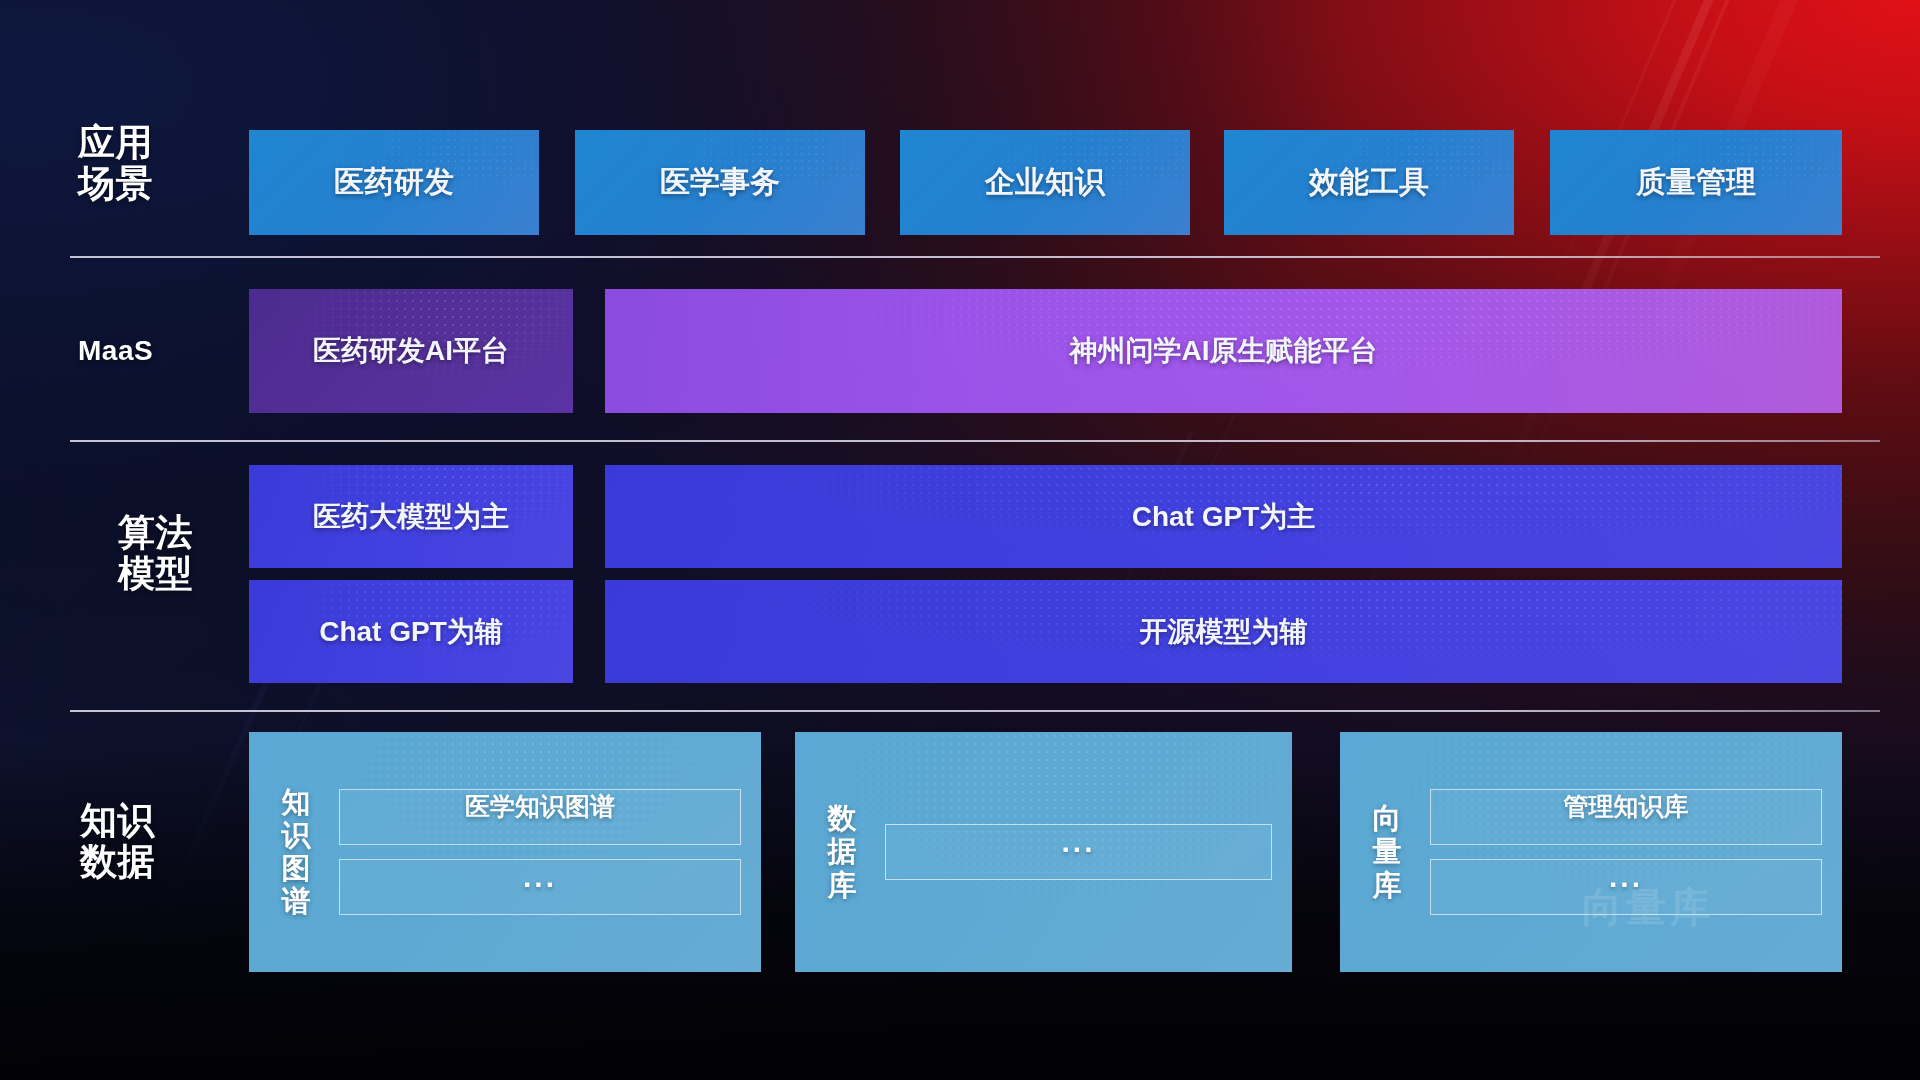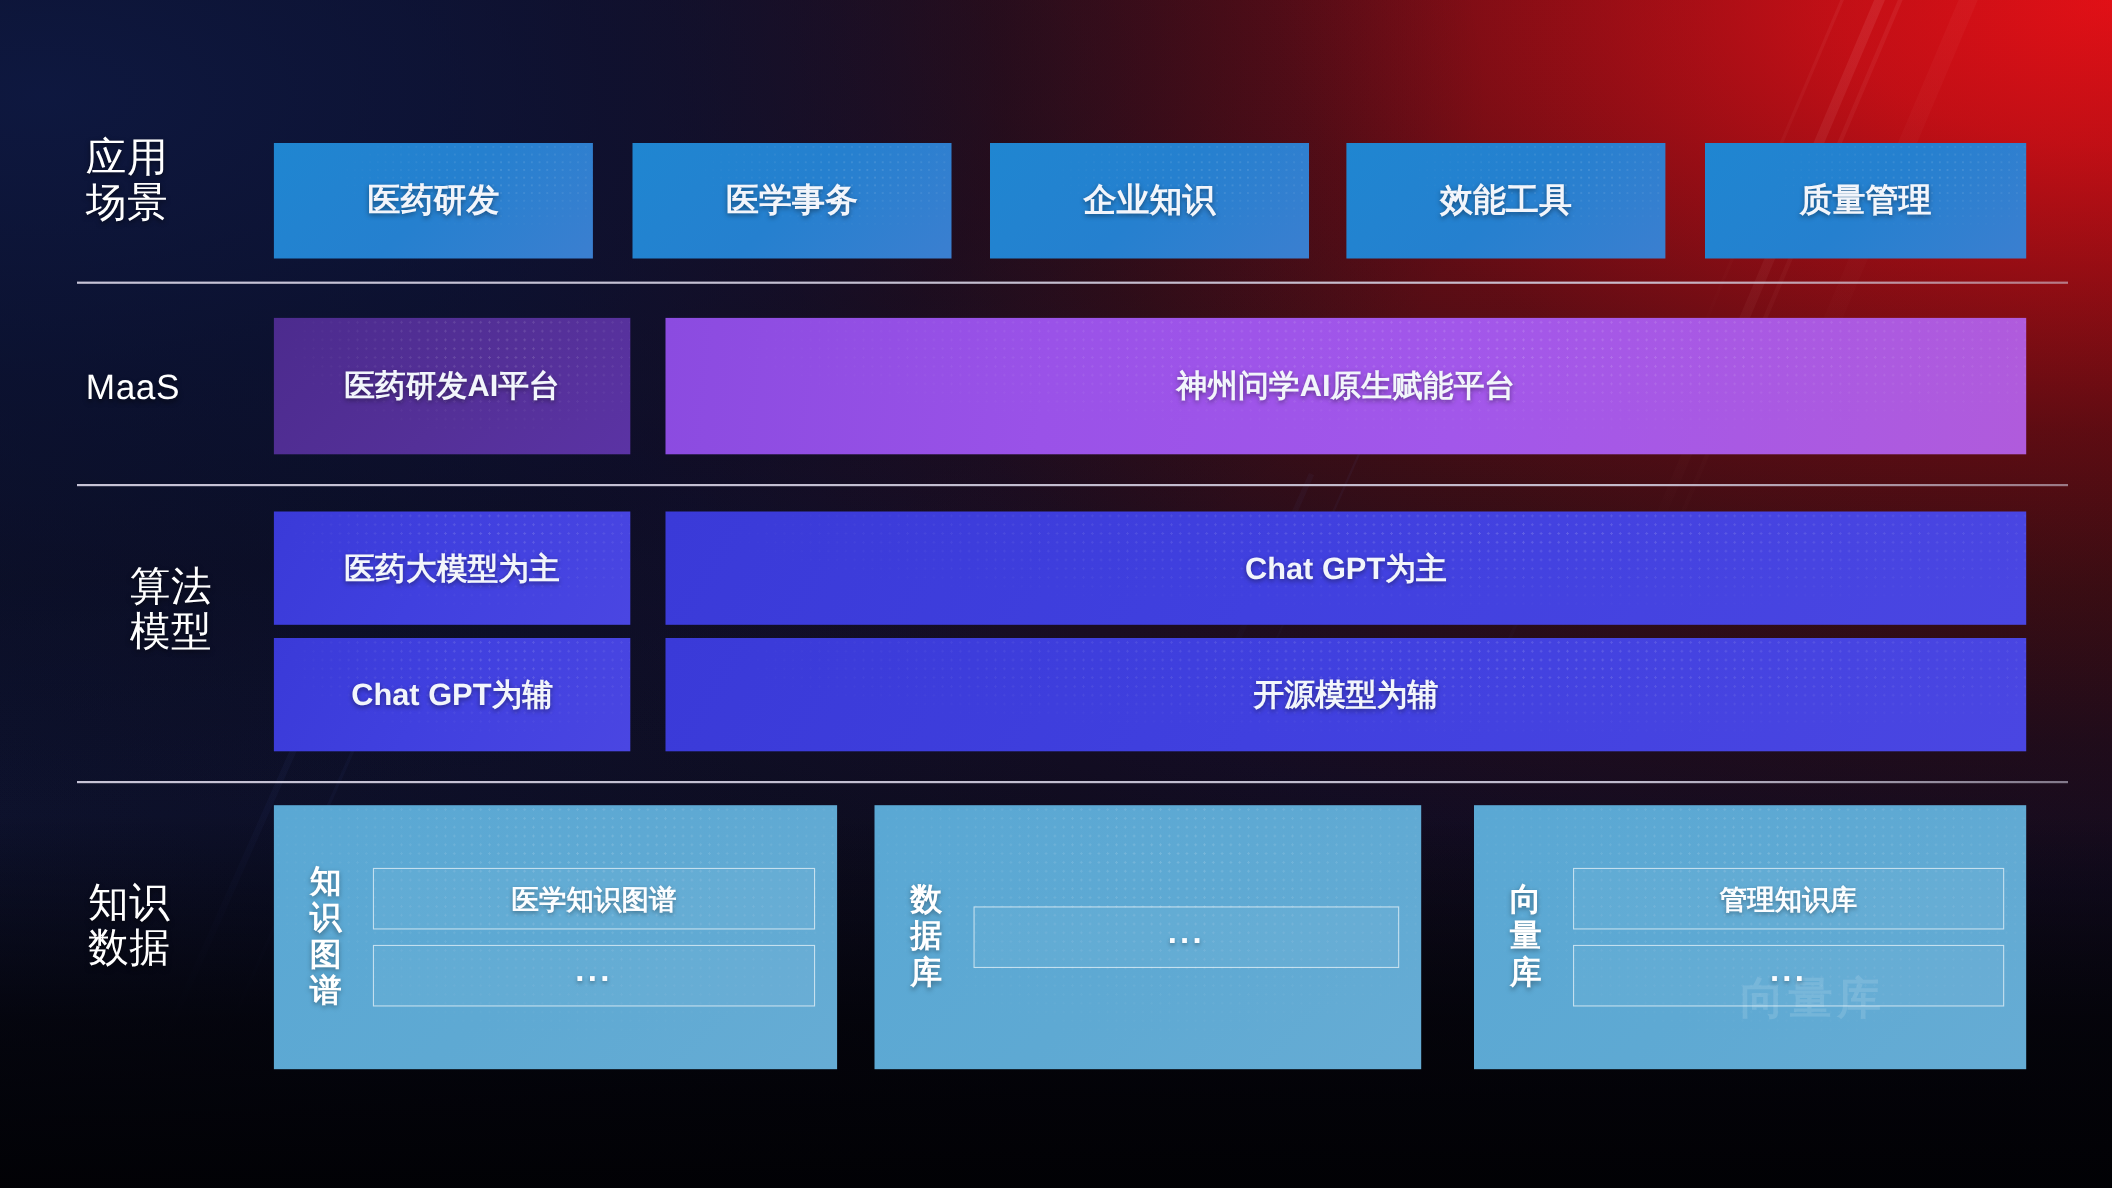--- a/index.html
+++ b/index.html
@@ -55,21 +55,21 @@
   .b2{ left:338px; top:640px; width:3px;  height:380px; opacity:.4; }
   .b3{ left:1190px; top:430px; width:5px; height:300px; opacity:.35; }
   .b4{ left:1240px; top:400px; width:2px; height:330px; opacity:.45; }
   .b5{ left:1420px; top:470px; width:3px; height:260px; opacity:.30; }
 
   
   .sheet{ position:absolute; inset:0; }
   .rowlabel{
     position:absolute;
     color:#ffffff;
-    font-weight:normal;
+    font-weight:bold;
     letter-spacing:.5px;
     text-align:left;
     line-height:1.12;
     text-shadow:0 2px 5px rgba(0,0,0,.55);
     white-space:pre-line;
   }
 
   .divider{
     position:absolute; left:70px; width:1810px; height:2px;
     background:linear-gradient(to right, rgba(214,210,228,.92) 0%, rgba(214,210,228,.88) 78%, rgba(214,210,228,.55) 100%);
@@ -158,21 +158,21 @@
   }
   .kitems{
     position:relative; z-index:2;
     flex:1 1 auto; height:100%;
     display:flex; flex-direction:column; justify-content:center; gap:14px;
     padding-left:14px; padding-right:4px;
   }
   .kitem{
     height:56px;
     border:1px solid rgba(255,255,255,.62);
-    display:flex; align-items:center; justify-content:center;
+    display:flex; align-items:flex-start; justify-content:center;
     color:#fbfdff; font-weight:bold; font-size:25px;
     text-shadow:0 2px 4px rgba(0,0,0,.32);
     background:rgba(255,255,255,.035);
   }
   .kitem.ellipsis{ font-size:30px; letter-spacing:3px; padding-bottom:8px; }
 
   
   .wm{
     position:absolute; z-index:1;
     color:rgba(255,255,255,.13);
@@ -214,21 +214,21 @@
   </div>
   <div class="box scene" style="left:1224px; width:290px;">
     <span>效能工具</span>
   </div>
   <div class="box scene" style="left:1550px; width:292px;">
     <span>质量管理</span>
   </div>
 
   <div class="divider" style="top:256px;"></div>
 
-  <div class="rowlabel" style="left:78px; top:335px; font-size:32px;">MaaS</div>
+  <div class="rowlabel" style="left:78px; top:335px; font-size:28px;">MaaS</div>
 
   <div class="box maas-left dots-ov">
     <span>医药研发AI平台</span>
   </div>
   <div class="box maas-right dots-ov">
     <span>神州问学AI原生赋能平台</span>
   </div>
 
   <div class="divider" style="top:440px;"></div>
 

